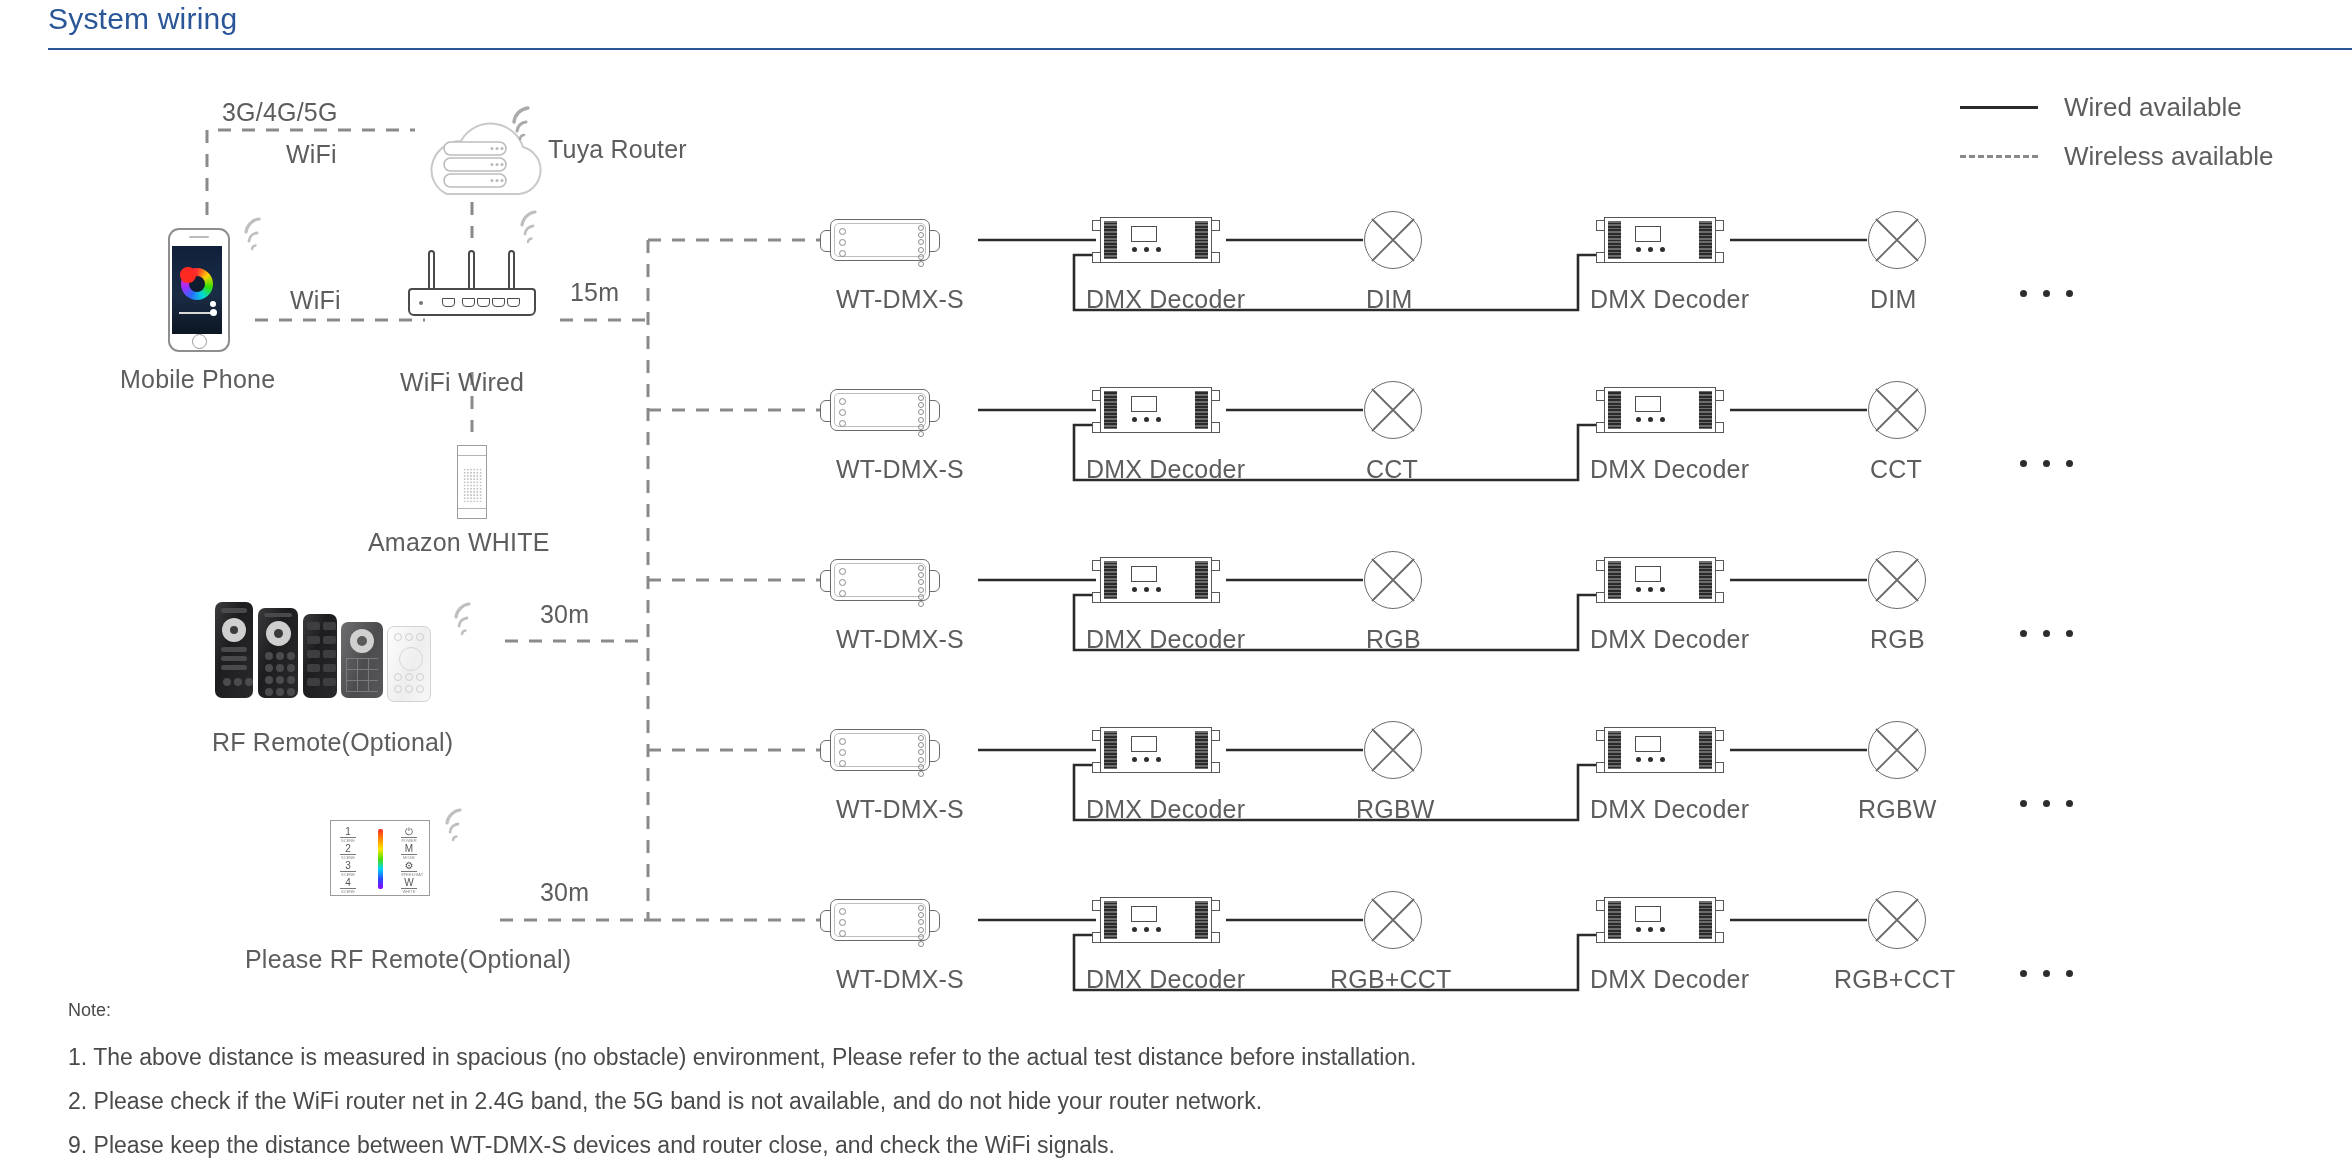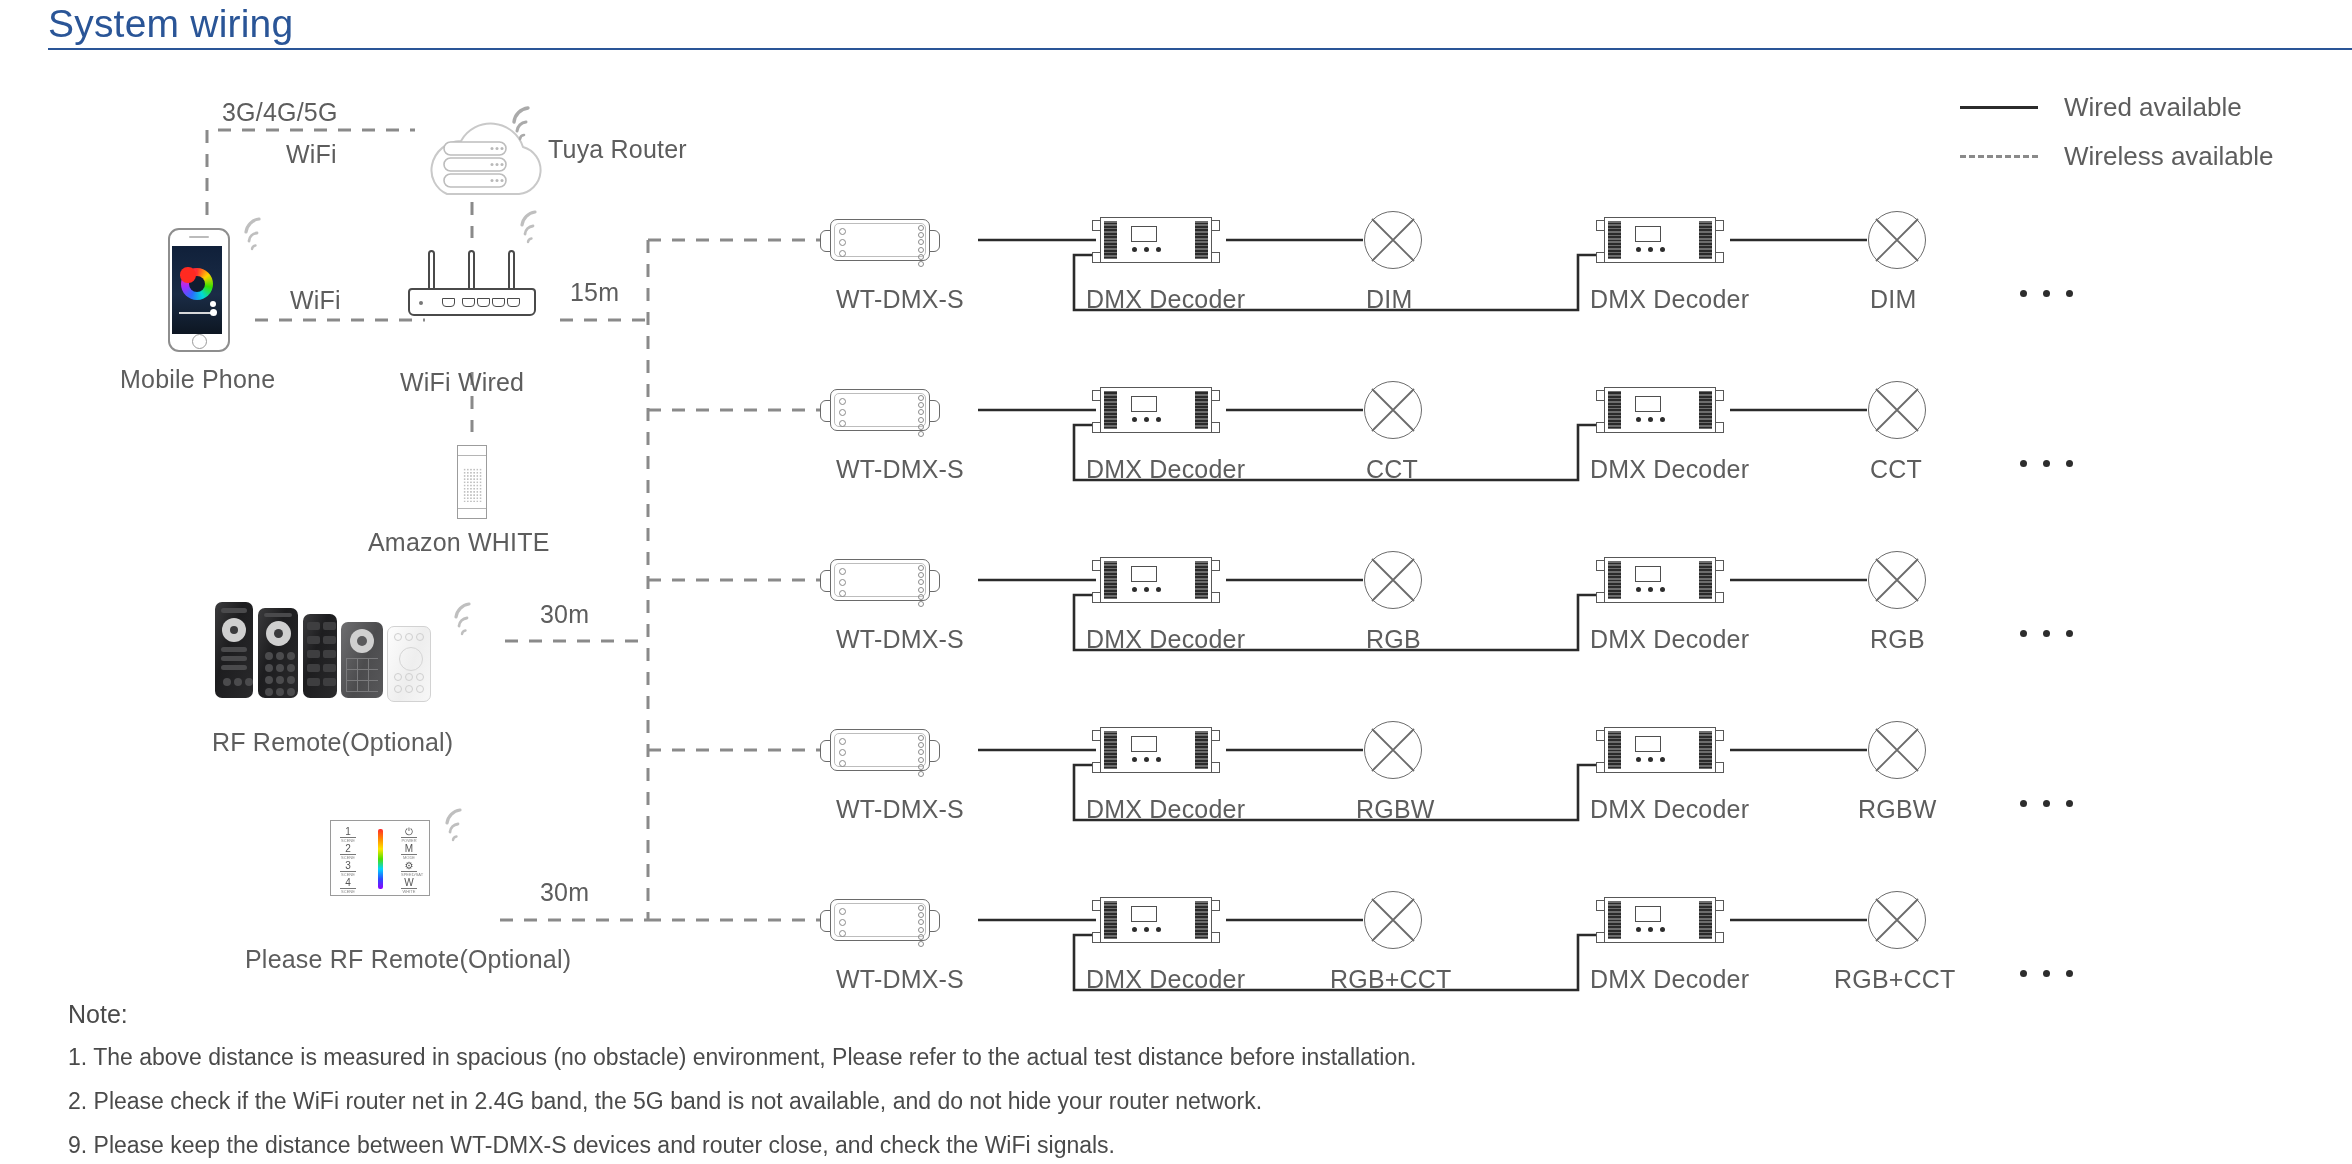--- a/index.html
+++ b/index.html
@@ -4,27 +4,27 @@
 <style>
   html,body{margin:0;padding:0;background:#ffffff;}
   body{
     width:2352px;height:1164px;position:relative;overflow:hidden;
     font-family:"Liberation Sans", sans-serif;
     color:#5a5a5a;
   }
   .abs{position:absolute;}
   
   #page-title{
-    left:48px;top:2px;font-size:39px;color:#2a5597;letter-spacing:.2px;
+    left:48px;top:2px;font-size:30px;color:#2a5597;letter-spacing:.2px;
     font-family:"Liberation Sans", sans-serif;white-space:nowrap;
   }
   #title-rule{left:48px;top:48px;width:2304px;height:2px;background:#2a5597;}
   
   .lbl{font-size:25px;color:#5d5d5d;white-space:nowrap;letter-spacing:.2px;}
-  .note-h{font-size:25px;color:#4a4a4a;white-space:nowrap;}
+  .note-h{font-size:18px;color:#4a4a4a;white-space:nowrap;}
   .note{font-size:23px;color:#4a4a4a;white-space:nowrap;}
   
   #legend{left:1960px;top:92px;}
   .leg-row{display:flex;align-items:center;margin-bottom:18px;}
   .leg-solid{width:78px;height:3px;background:#2b2b2b;margin-right:26px;}
   .leg-dash{width:78px;height:0;border-top:3px dashed #8a8a8a;margin-right:26px;}
   .leg-txt{font-size:26px;color:#5d5d5d;white-space:nowrap;}
   
   #wires{position:absolute;left:0;top:0;width:2352px;height:1164px;pointer-events:none;}
   

